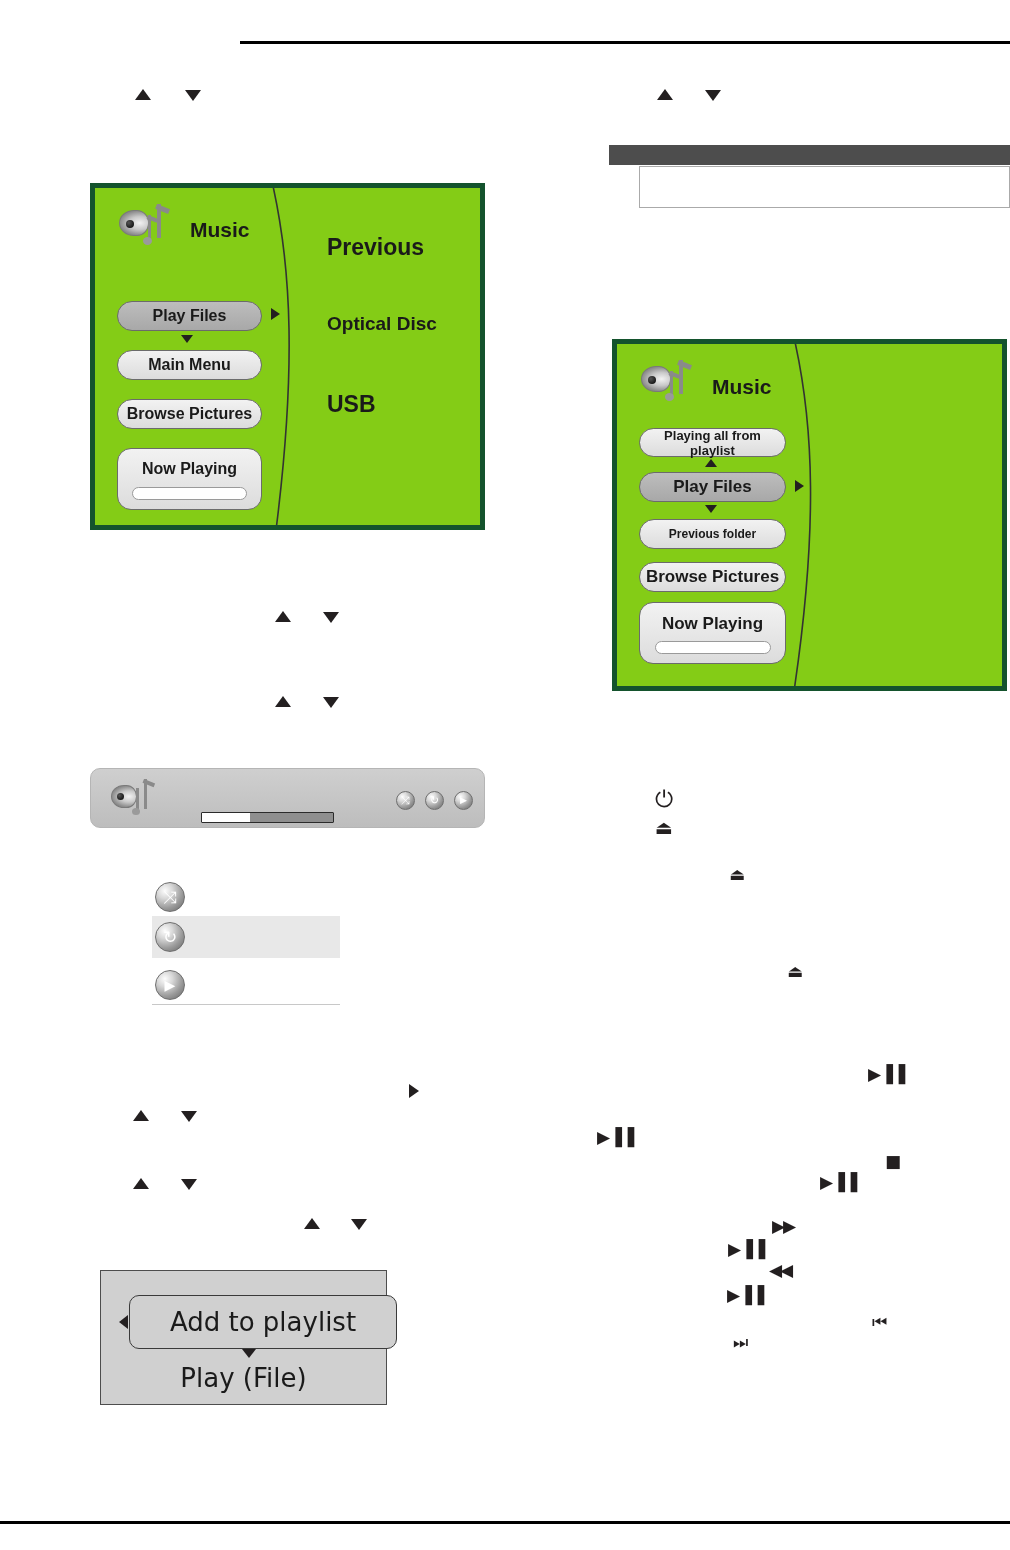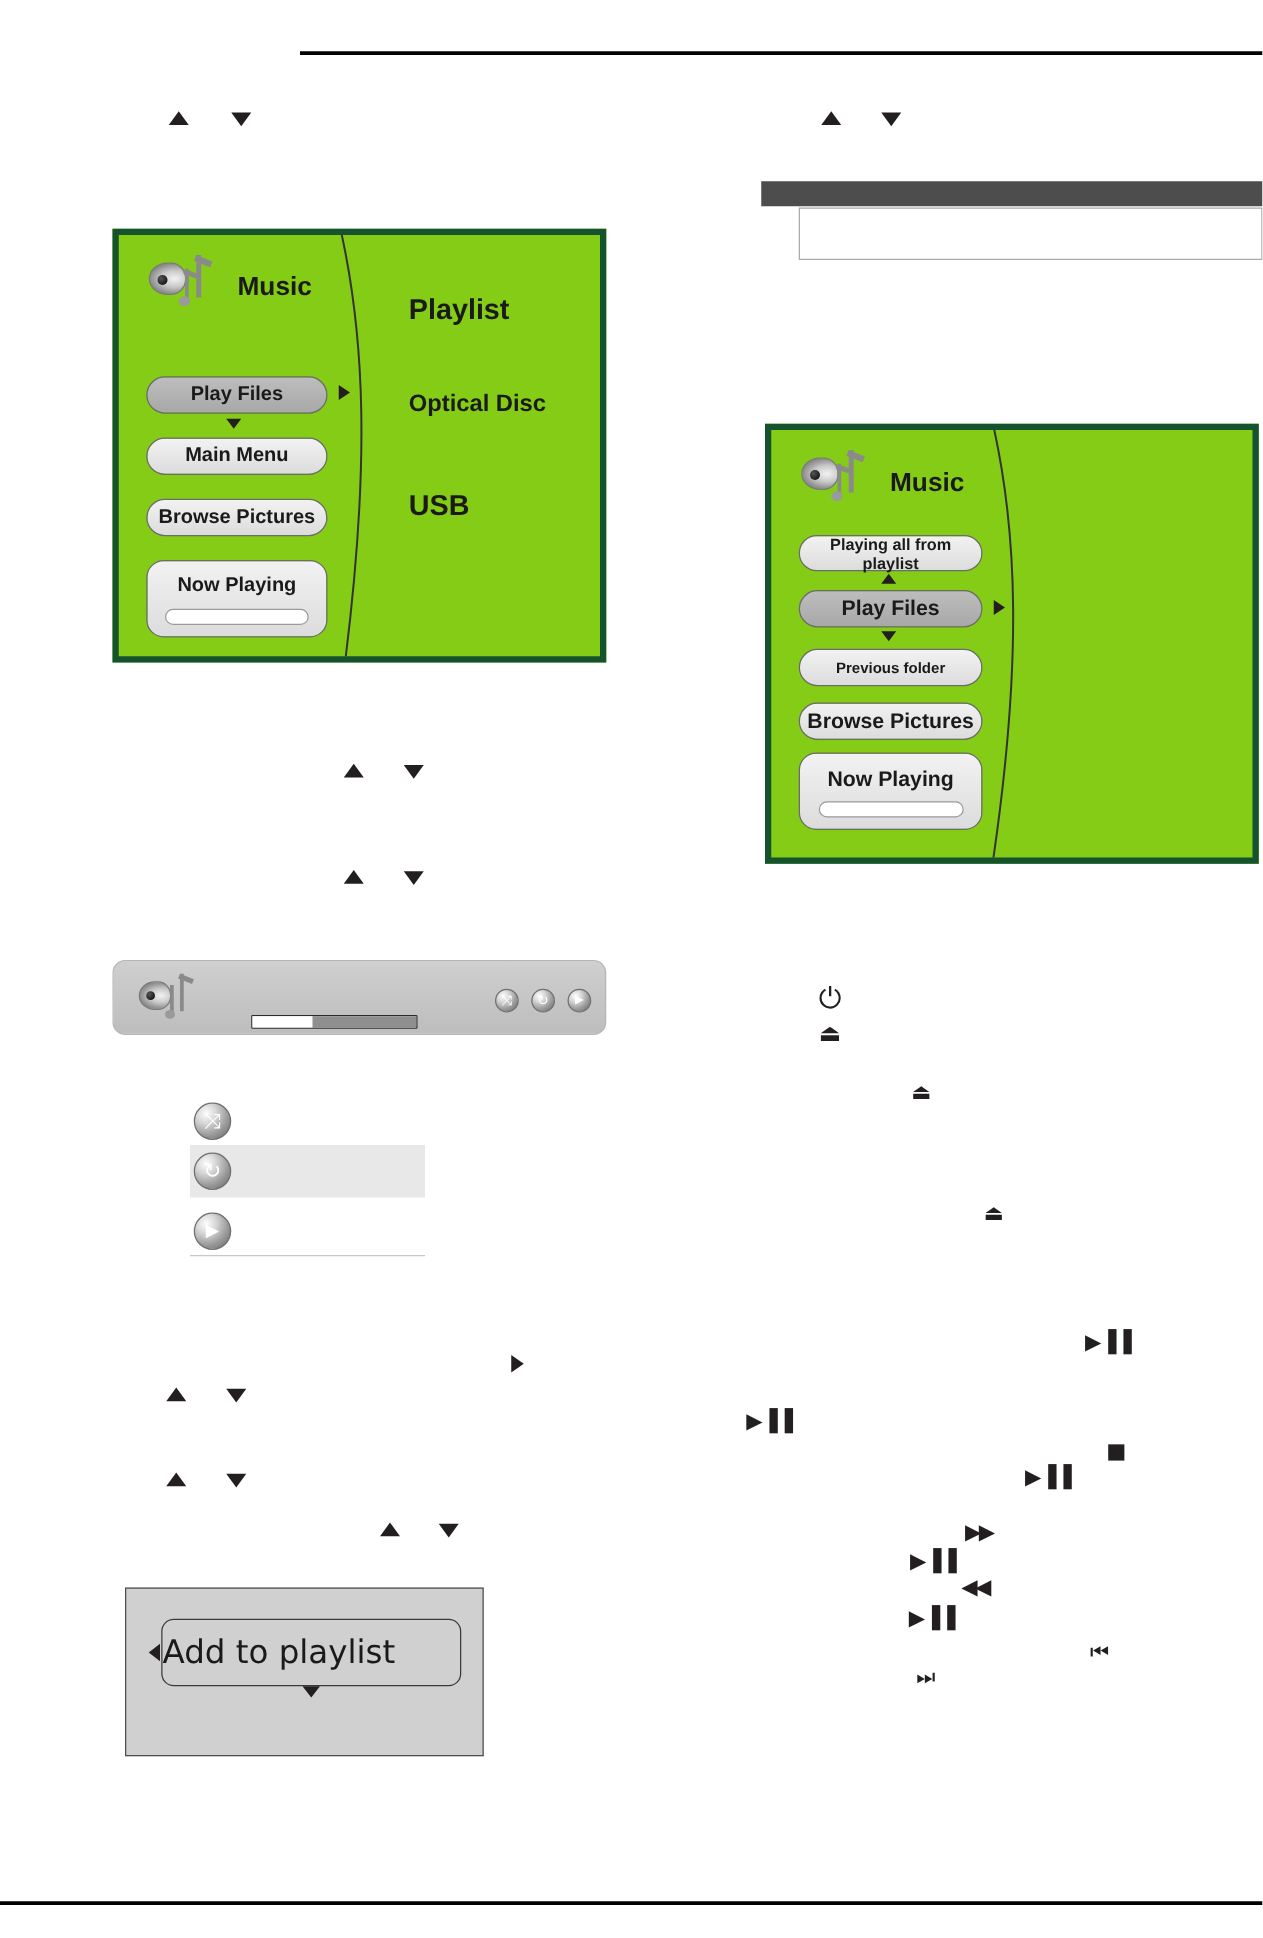--- a/index.html
+++ b/index.html
@@ -119,23 +119,23 @@
   
   #tbl-head { position:absolute; left:609px; top:145px; width:401px; height:20px; background:#4d4d4d; }
   #tbl-body { position:absolute; left:639px; top:166px; width:371px; height:42px; background:#fff; border:1px solid #aaa; }
 
   
   #popup {
     position:absolute; left:100px; top:1270px; width:287px; height:135px;
     background:#d0d0d0; border:1px solid #4d4d4d;
   }
   #popup-btn {
-    position:absolute; left:28px; top:24px; width:240px; height:54px;
+    position:absolute; left:28px; top:24px; width:268px; height:54px;
     border:1.5px solid #3a3a3a; border-radius:10px; background:#d0d0d0;
-    display:flex; align-items:center; 
+    display:flex; align-items:center; justify-content:center;
     font-family:"DejaVu Sans", sans-serif; font-size:26px; color:#1a1a1a;
   }
   #popup-sub {
     position:absolute; left:0; top:92px; width:100%; text-align:center;
     font-family:"DejaVu Sans", sans-serif; font-size:26px; color:#1a1a1a;
   }
   .tri-left-sm { position:absolute; width:0; height:0;
     border-top:7px solid transparent; border-bottom:7px solid transparent; border-right:9px solid #231f20; }
   .tri-down-sm { position:absolute; width:0; height:0;
     border-left:7px solid transparent; border-right:7px solid transparent; border-top:9px solid #231f20; }
@@ -178,21 +178,21 @@
       <span>Main Menu</span>
     </div>
     <div class="btn" style="left:22px; top:211px; width:145px; height:30px; font-size:16px;">
       <span>Browse Pictures</span>
     </div>
     <div class="btn tall" style="left:22px; top:260px; width:145px; height:62px; font-size:16px; padding-top:11px;">
       <span>Now Playing</span>
       <span class="inner-bar"></span>
     </div>
 
-    <div class="bigitem" style="left:232px; top:46px;  font-size:23px;">Playlist</div>
+    <div class="bigitem" style="left:232px; top:46px;  font-size:23px;">Previous</div>
     <div class="bigitem" style="left:232px; top:125px; font-size:19px;">Optical Disc</div>
     <div class="bigitem" style="left:232px; top:203px; font-size:23px;">USB</div>
   </div>
 
   <div class="tri-up" style="left:275px; top:611px;"></div>
   <div class="tri-down" style="left:323px; top:612px;"></div>
   <div class="tri-up" style="left:275px; top:696px;"></div>
   <div class="tri-down" style="left:323px; top:697px;"></div>
 
   <div id="playerbar">
@@ -229,20 +229,21 @@
   <div class="tri-down" style="left:181px; top:1179px;"></div>
   <div class="tri-up" style="left:304px; top:1218px;"></div>
   <div class="tri-down" style="left:351px; top:1219px;"></div>
 
   <div id="popup">
     <div class="tri-left-sm" style="left:18px; top:44px;"></div>
     <div id="popup-btn">
       <span>Add to playlist</span>
     </div>
     <div class="tri-down-sm" style="left:141px; top:78px;"></div>
+    <div id="popup-sub">Play (File)</div>
   </div>
 
   <div class="tri-up" style="left:657px; top:89px;"></div>
   <div class="tri-down" style="left:705px; top:90px;"></div>
 
   <div id="tbl-head"></div>
   <div id="tbl-body"></div>
 
   <div class="mock" id="mock2" style="left:612px; top:339px; width:395px; height:352px;">
 

